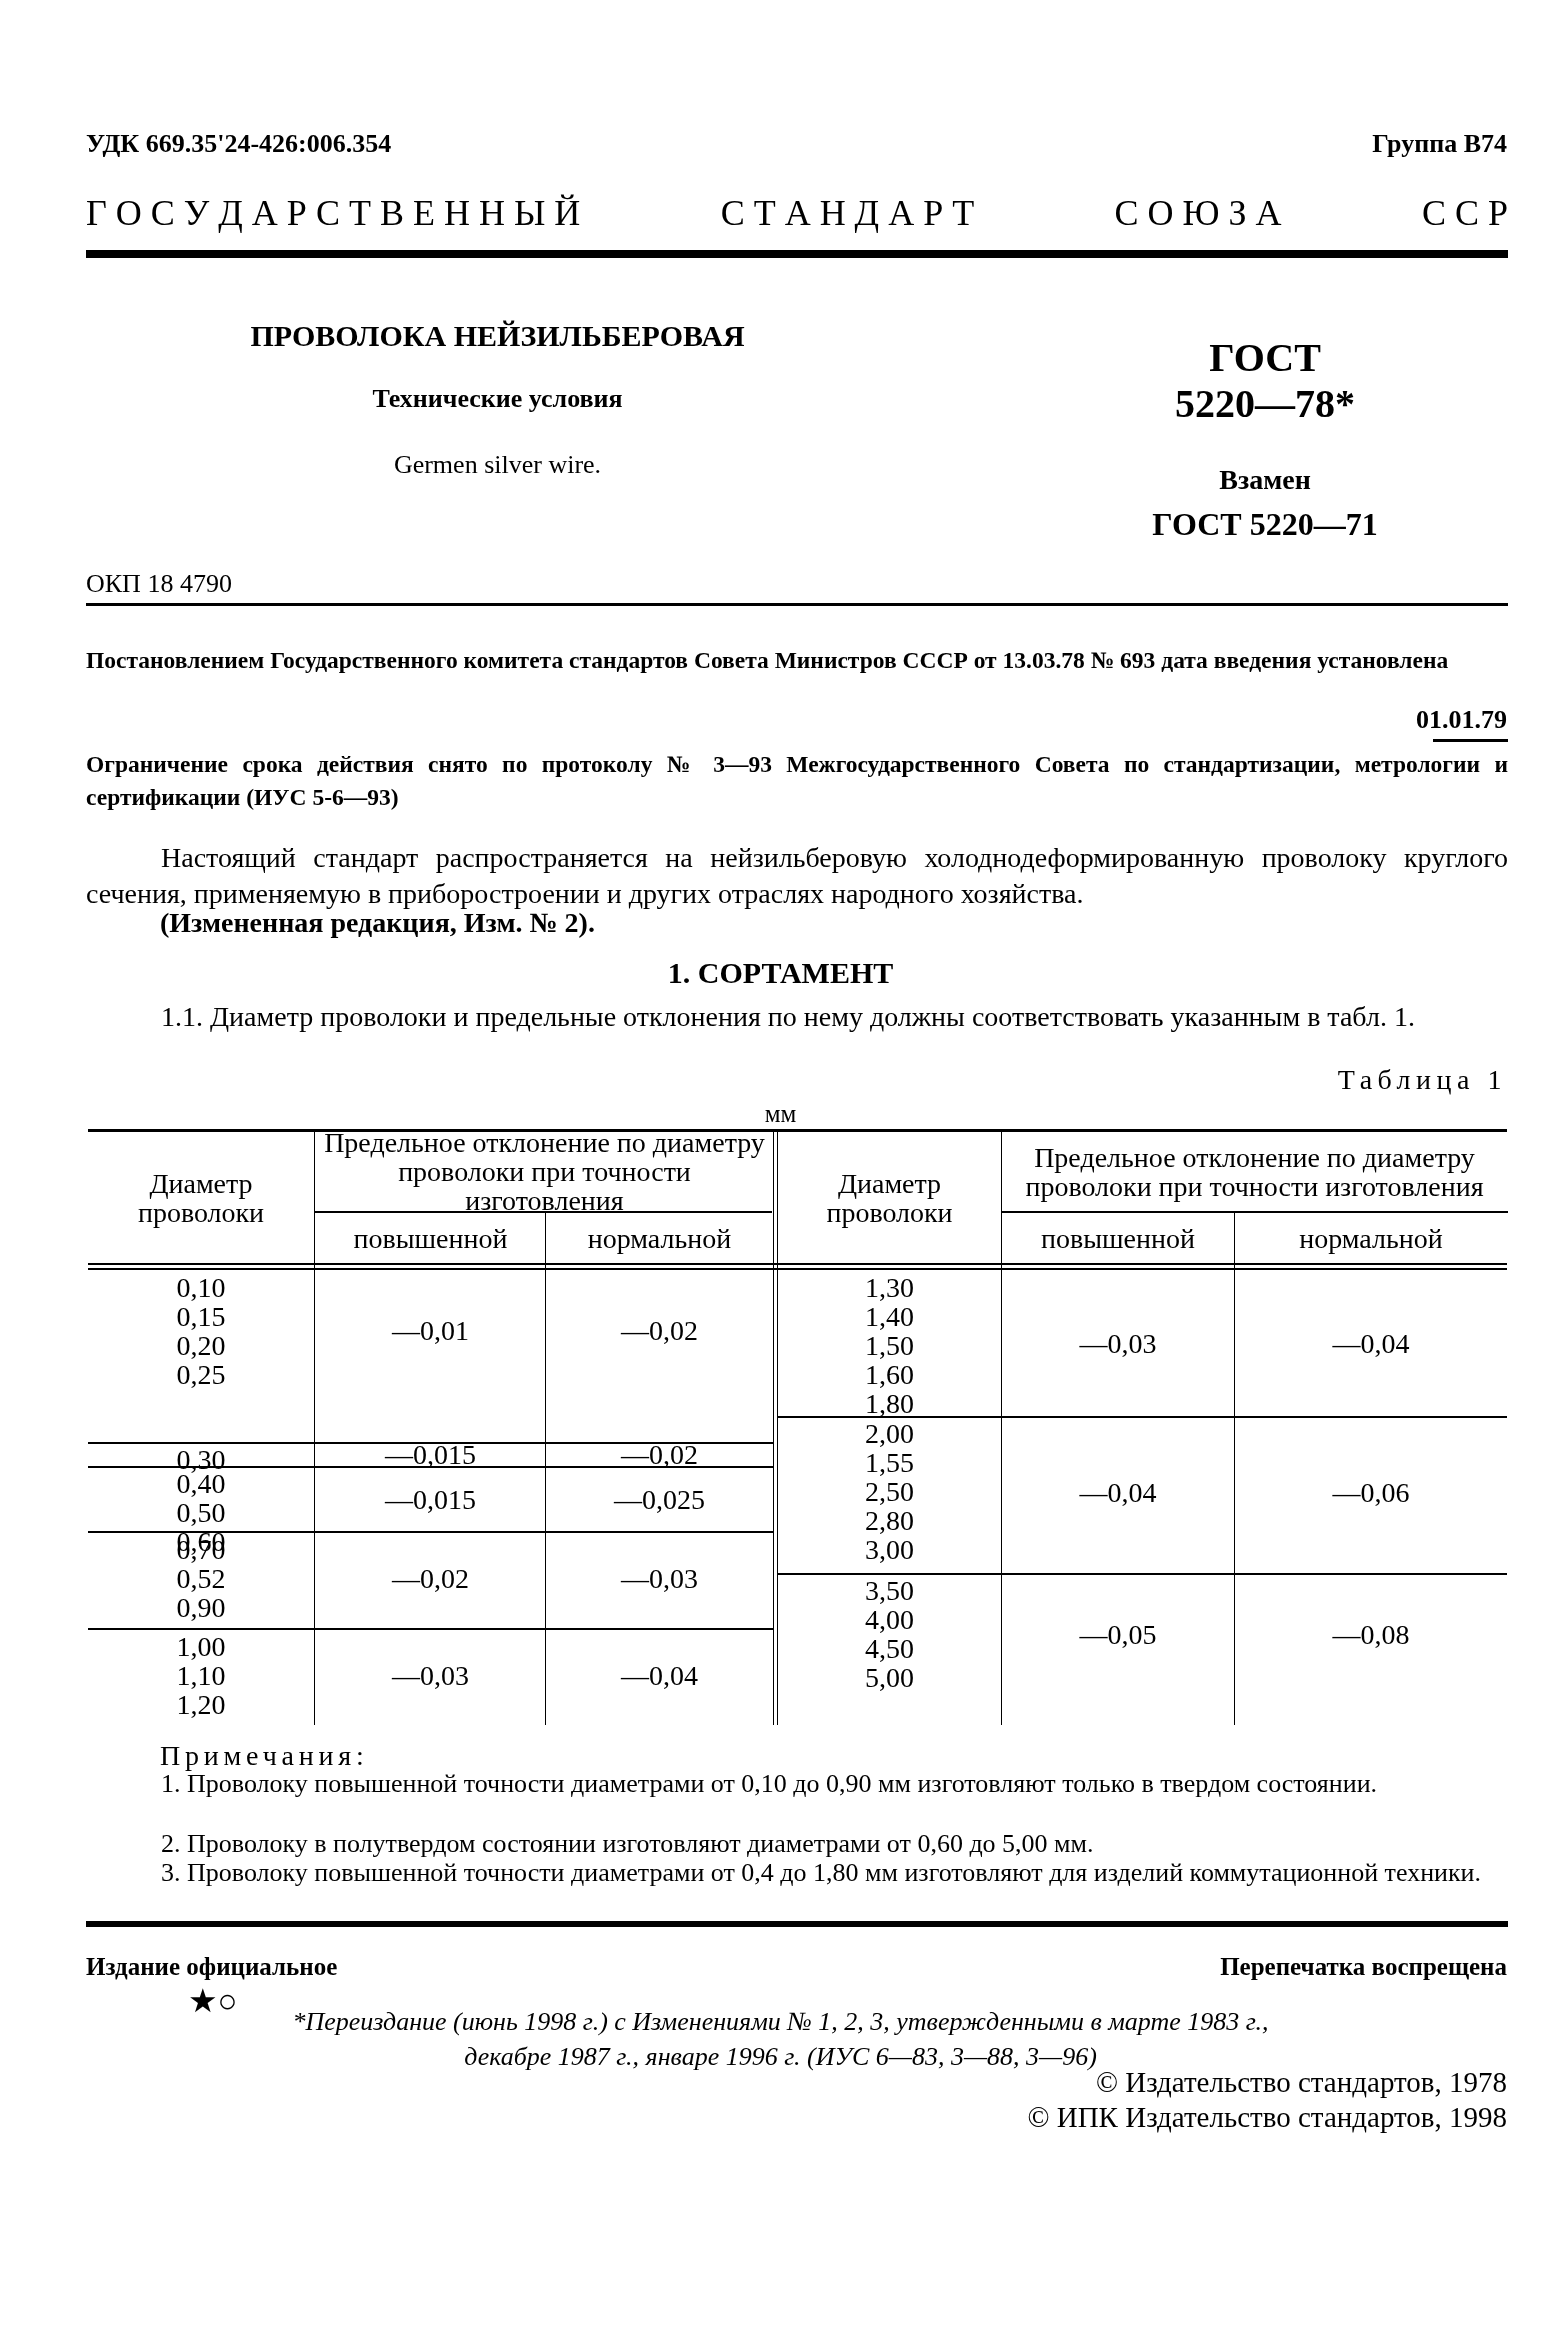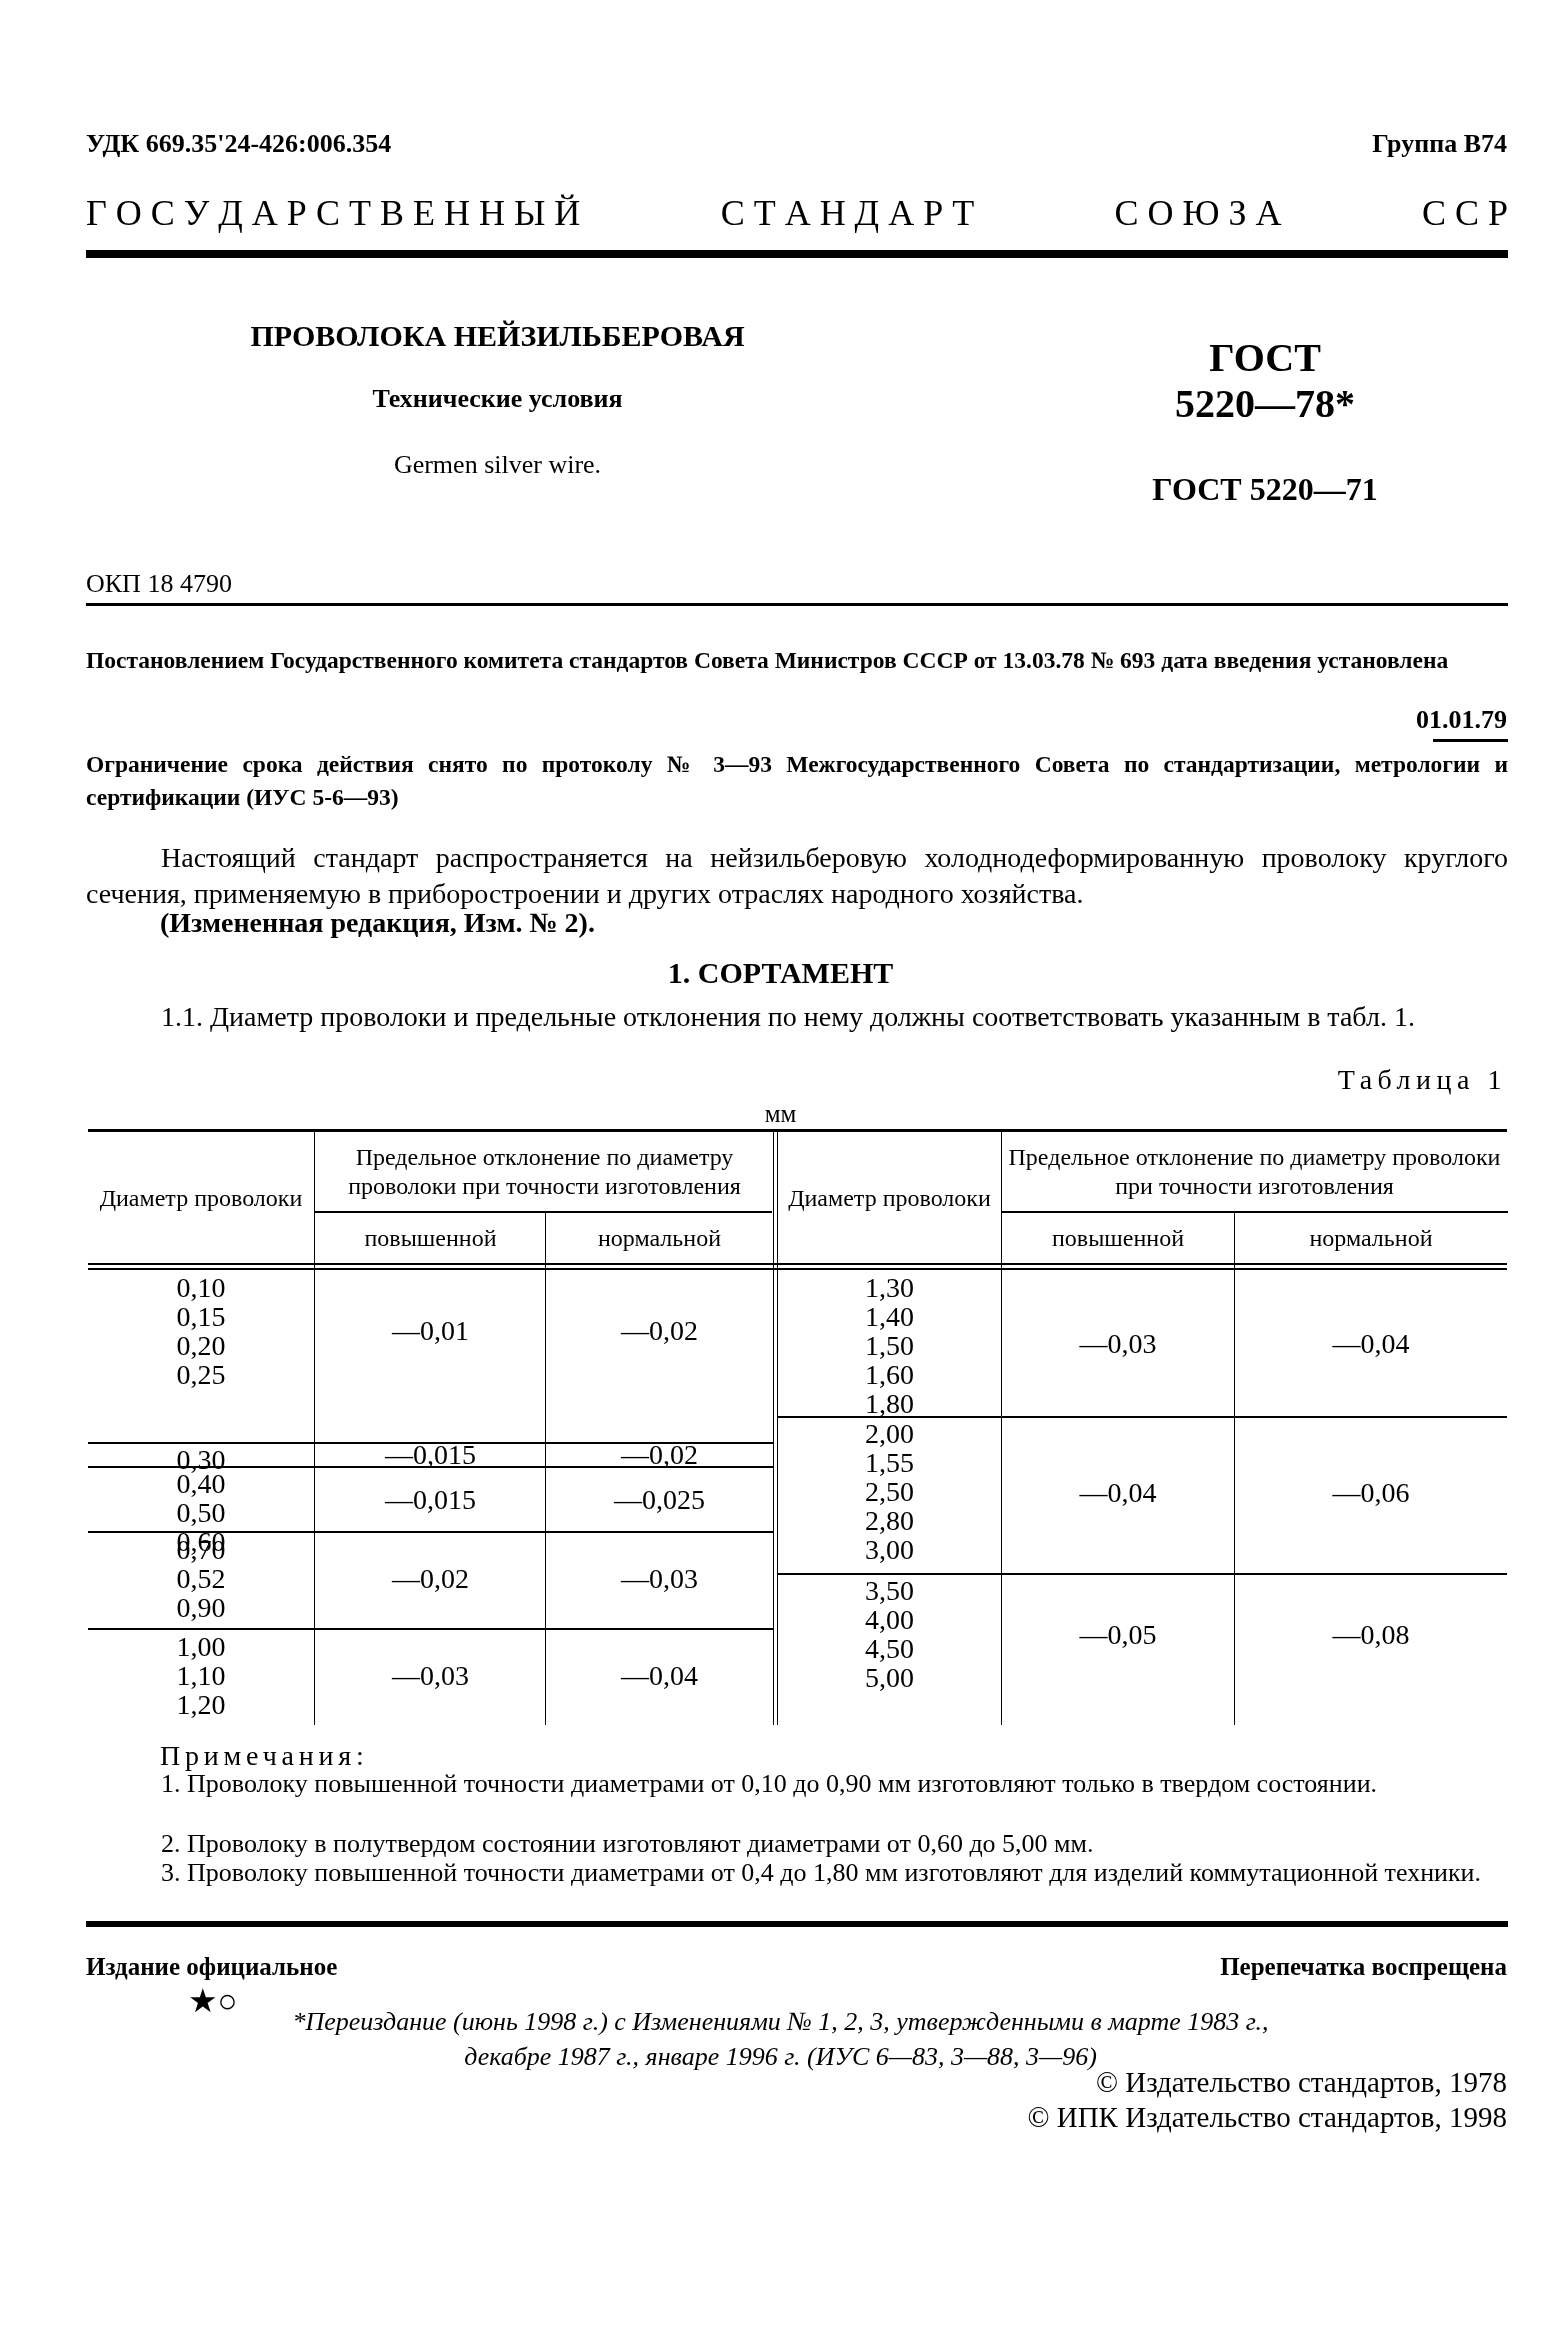--- a/index.html
+++ b/index.html
@@ -38,21 +38,21 @@
   
   #intro { left: 86px; top: 840px; width: 1422px; font-size: 28px; line-height: 36px; text-align: justify; text-indent: 75px; }
   #intro-amend { left: 160px; top: 907px; font-size: 28px; font-weight: bold; }
   #section-title { left: 0; top: 956px; width: 1561px; text-align: center; font-size: 30px; font-weight: bold; }
   #clause { left: 86px; top: 999px; width: 1422px; font-size: 28px; line-height: 36px; text-align: justify; text-indent: 75px; }
   #table-caption { right: 54px; top: 1064px; font-size: 28px; letter-spacing: 5.5px; }
   #table-unit { left: 0; top: 1100px; width: 1561px; text-align: center; font-size: 25px; }
 
   
   .tline { position: absolute; background: #000; }
-  .tcell { position: absolute; display: flex; align-items: center; justify-content: center; text-align: center; font-size: 24px; line-height: 29px; }
+  .tcell { position: absolute; display: flex; align-items: center; justify-content: center; text-align: center; font-size: 28px; line-height: 29px; }
   .tval { position: absolute; font-size: 28px; text-align: center; display:flex; flex-direction: column; align-items:center; justify-content:center; }
   .dia-list { position: absolute; font-size: 28px; line-height: 29px; text-align: center; }
 
   
   #notes-title { left: 160px; top: 1740px; font-size: 28px; letter-spacing: 4.8px; }
   .note { position: absolute; left: 86px; width: 1422px; font-size: 26px; line-height: 30px; text-align: justify; text-indent: 75px; }
 
   
   #edition { left: 86px; top: 1953px; font-size: 25px; font-weight: bold; }
   #reprint { right: 54px; top: 1953px; font-size: 25px; font-weight: bold; }
@@ -76,20 +76,21 @@
 <div class="abs" id="doc-title">ПРОВОЛОКА НЕЙЗИЛЬБЕРОВАЯ</div>
 <div class="abs" id="doc-subtitle">Технические условия</div>
 <div class="abs" id="doc-en">
   <div>Germen silver wire.</div>
 </div>
 <div class="abs" id="gost-block">
   <div id="gost-label">ГОСТ</div>
   <div id="gost-number">5220—78*</div>
 </div>
 <div class="abs" id="replace-block">
+  <div id="replace-label">Взамен</div>
   <div id="replace-number">ГОСТ 5220—71</div>
 </div>
 <div class="abs" id="okp">ОКП 18 4790</div>
 <div class="rule-thin" style="top:603px;"></div>
 
 <div class="abs" id="decree">Постановлением Государственного комитета стандартов Совета Министров СССР от 13.03.78 № 693 дата введения установлена</div>
 <div class="abs" id="decree-date">01.01.79</div>
 <div class="abs" id="decree-date-rule"></div>
 <div class="abs" id="restriction">Ограничение срока действия снято по протоколу № 3—93 Межгосударственного Совета по стандартизации, метрологии и сертификации (ИУС 5-6—93)</div>
 

